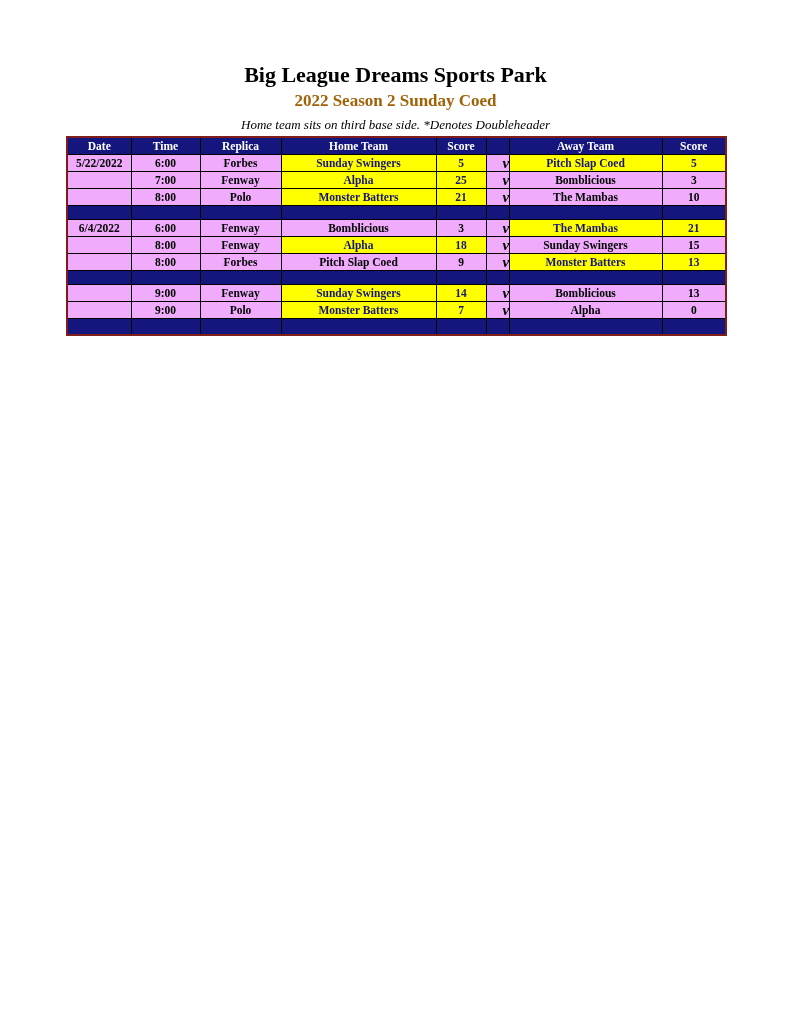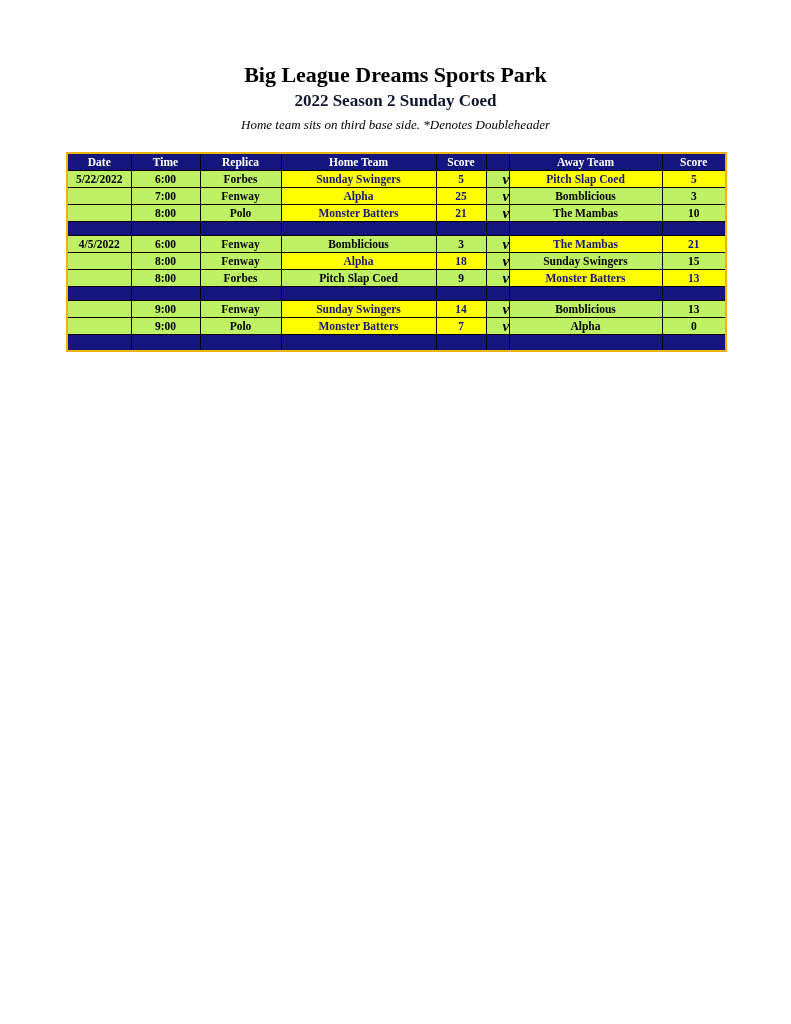--- a/index.html
+++ b/index.html
@@ -2,27 +2,27 @@
 <html><head>
 <meta charset="utf-8">
 <title>Schedule</title>
 <style>
   html,body{margin:0;padding:0;background:#ffffff;}
   body{width:791px;height:1024px;font-family:"Liberation Serif",serif;}
   .page{position:relative;width:791px;height:1024px;background:#ffffff;overflow:hidden;}
 
   .titles{position:absolute;top:62px;left:0;width:791px;text-align:center;}
   .title{font-size:22px;font-weight:bold;color:#000;line-height:1.15;}
-  .subtitle{font-size:17px;font-weight:bold;color:#0f172a;margin-top:5px;line-height:1.1;}
+  .subtitle{font-size:17px;font-weight:bold;color:#a16207;margin-top:5px;line-height:1.1;}
   .note{font-size:13px;font-weight:normal;font-style:italic;color:#000;margin-top:7px;line-height:1.1;}
 
   table.sched{
-    position:absolute;left:66px;top:152px;width:659px;
+    position:absolute;left:66px;top:136px;width:659px;
     border-collapse:collapse;table-layout:fixed;
-    border:2px solid #eab308;background:#bef264;
+    border:2px solid #7f1d1d;background:#f0abfc;
   }
   .sched th,.sched td{
     border:1px solid #000;
     font-weight:bold;text-align:center;vertical-align:middle;
     padding:0;font-size:11.5px;height:16px;line-height:16px;
     overflow:hidden;white-space:nowrap;color:#000;
   }
   .sched thead th{
     background:var(--header_bg,#15157E);
     color:var(--header_text,#FFFFFF);
@@ -107,21 +107,21 @@
           <td></td>
         <td></td>
           <td></td>
         <td></td>
           <td></td>
         <td></td>
           <td></td>
       </tr>
 
       <tr>
-        <td>4/5/2022</td>
+        <td>6/4/2022</td>
         <td>6:00</td>
         <td>Fenway</td>
         <td>Bomblicious</td>
         <td>3</td>
         <td class="c-vs">vs</td>
         <td class="win">The Mambas</td>
         <td class="win">21</td>
       </tr>
       <tr>
         <td></td>

